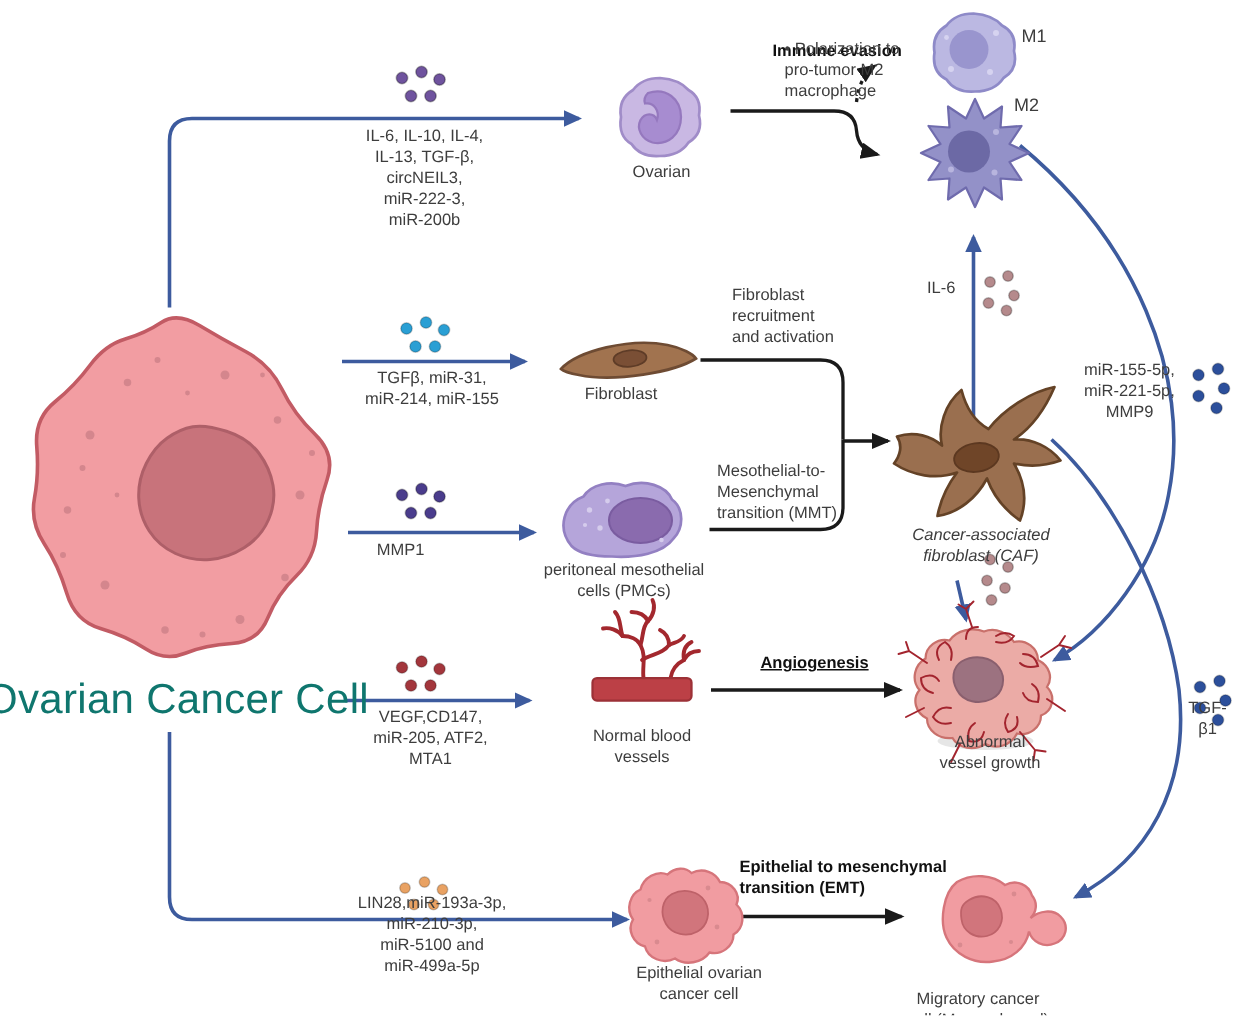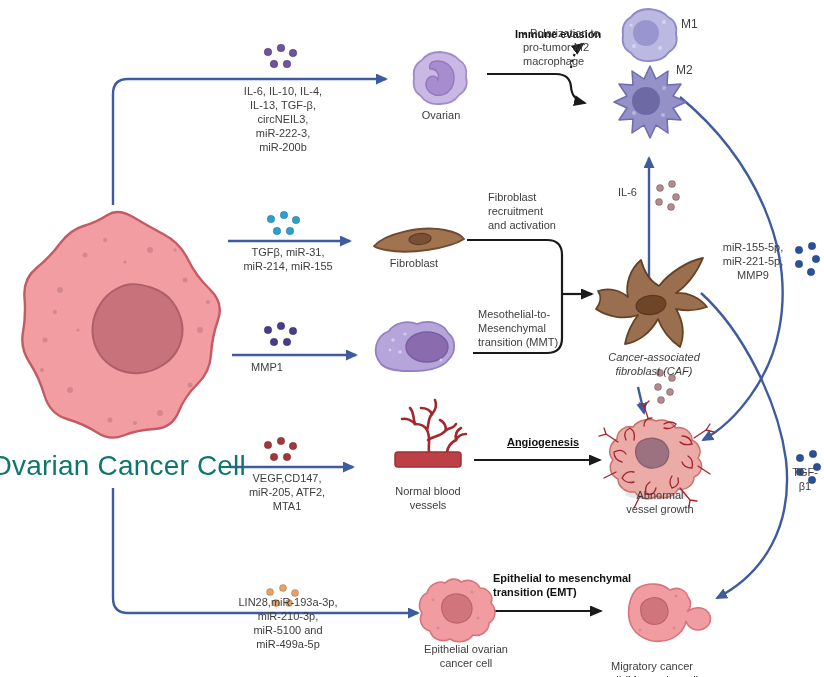--- a/index.html
+++ b/index.html
@@ -268,20 +268,22 @@
 <div class="lbl left" style="left:676px;top:63px;font-size:12px;">M2</div>
 
 <div class="lbl" style="left:288px;top:246px;">TGFβ, miR-31,
 miR-214, miR-155</div>
 <div class="lbl" style="left:414px;top:257px;">Fibroblast</div>
 <div class="lbl left" style="left:488px;top:191px;">Fibroblast
 recruitment
 and activation</div>
 
 <div class="lbl" style="left:267px;top:361px;">MMP1</div>
+<div class="lbl" style="left:416px;top:374px;">peritoneal mesothelial
+cells (PMCs)</div>
 <div class="lbl left" style="left:478px;top:308px;">Mesothelial-to-
 Mesenchymal
 transition (MMT)</div>
 <div class="lbl" style="left:654px;top:351px;font-style:italic;">Cancer-associated
 fibroblast (CAF)</div>
 
 <div class="lbl left" style="left:618px;top:186px;">IL-6</div>
 <div class="lbl" style="left:753px;top:241px;">miR-155-5p,
 miR-221-5p,
 MMP9</div>

